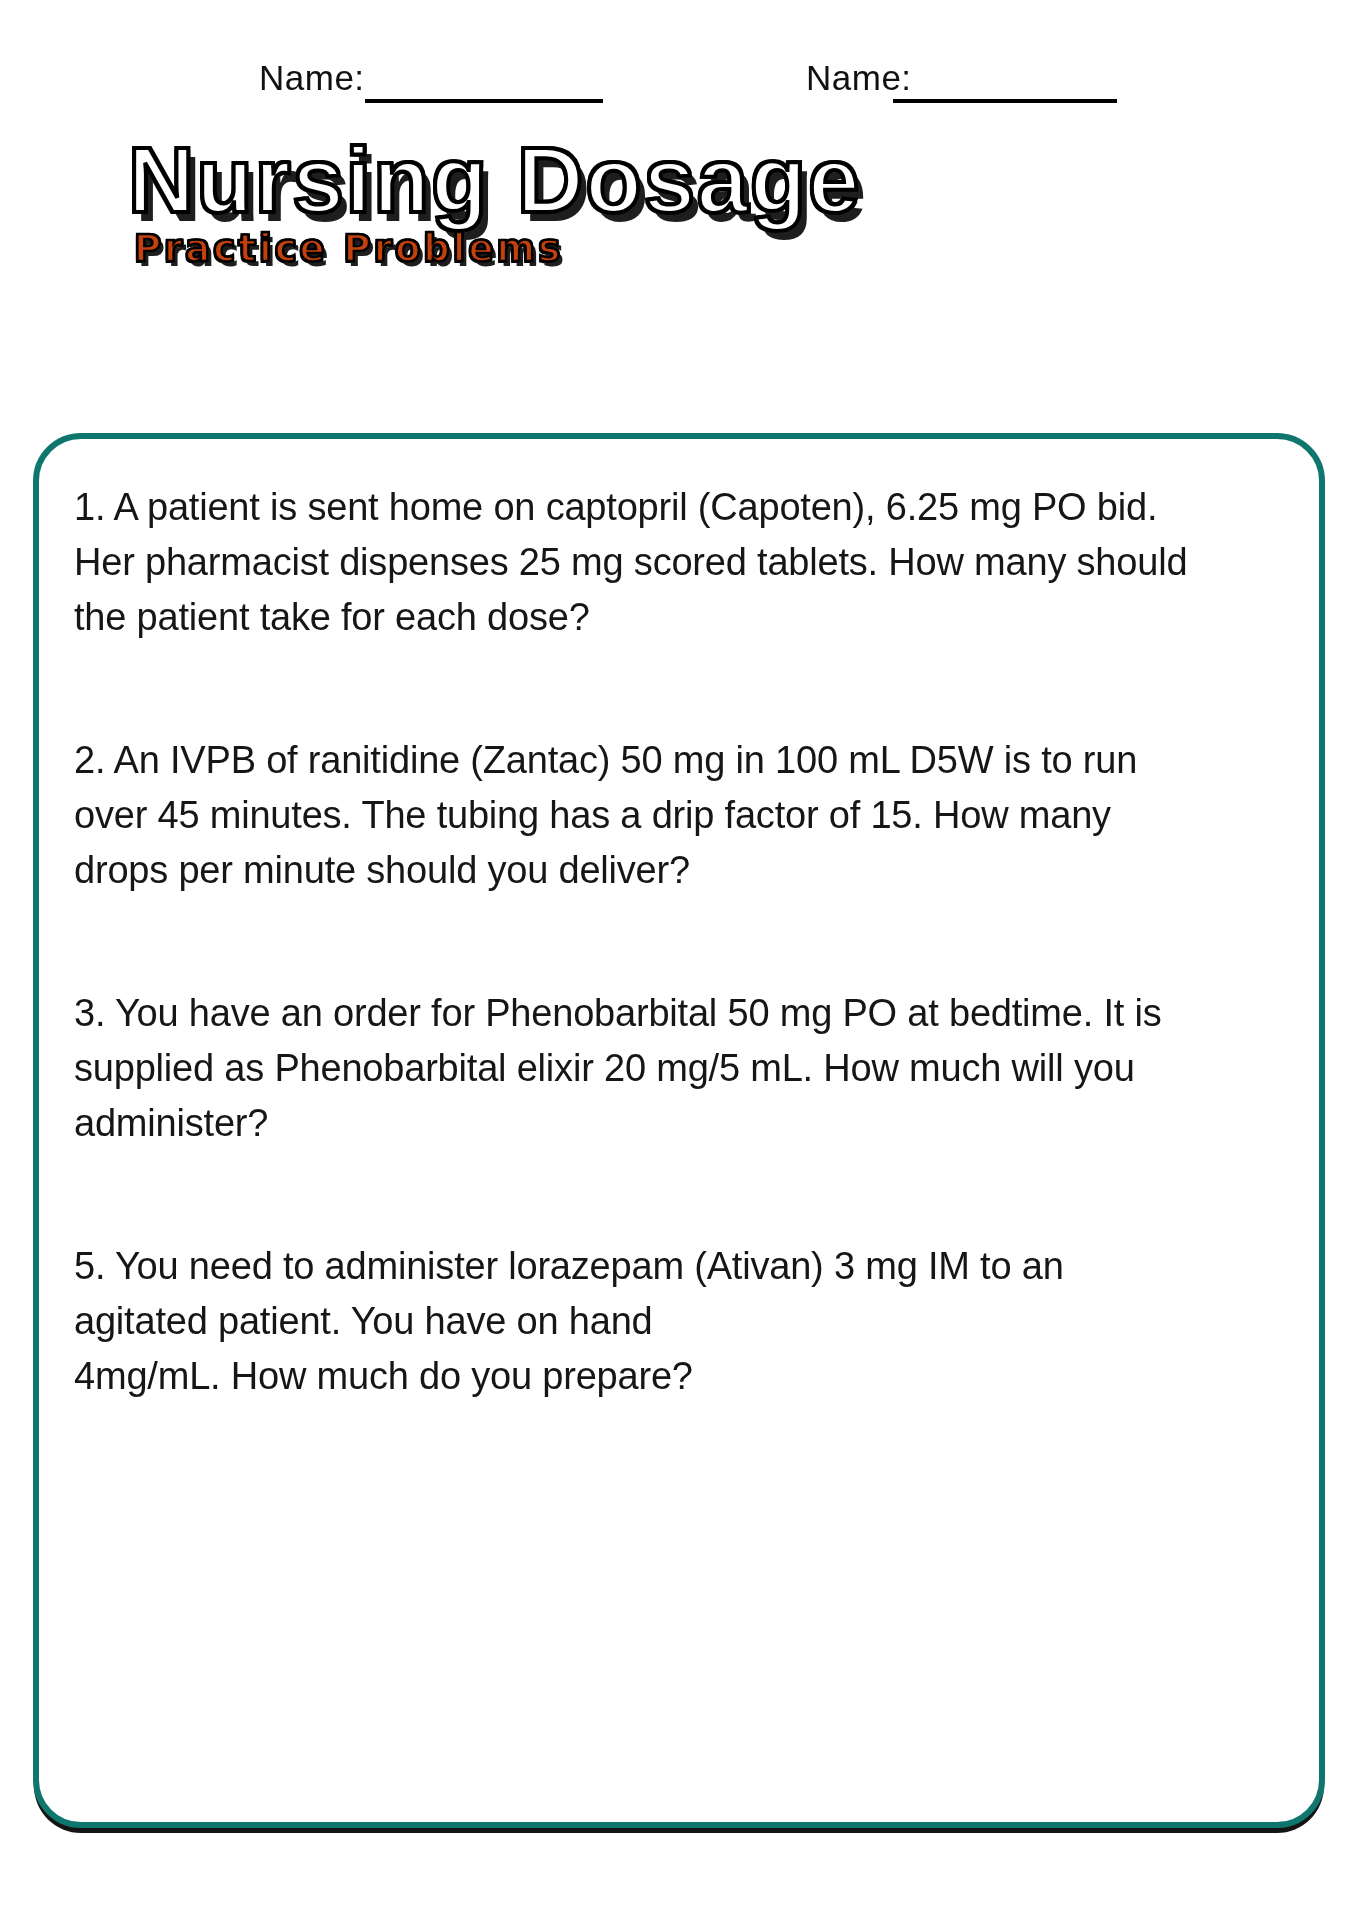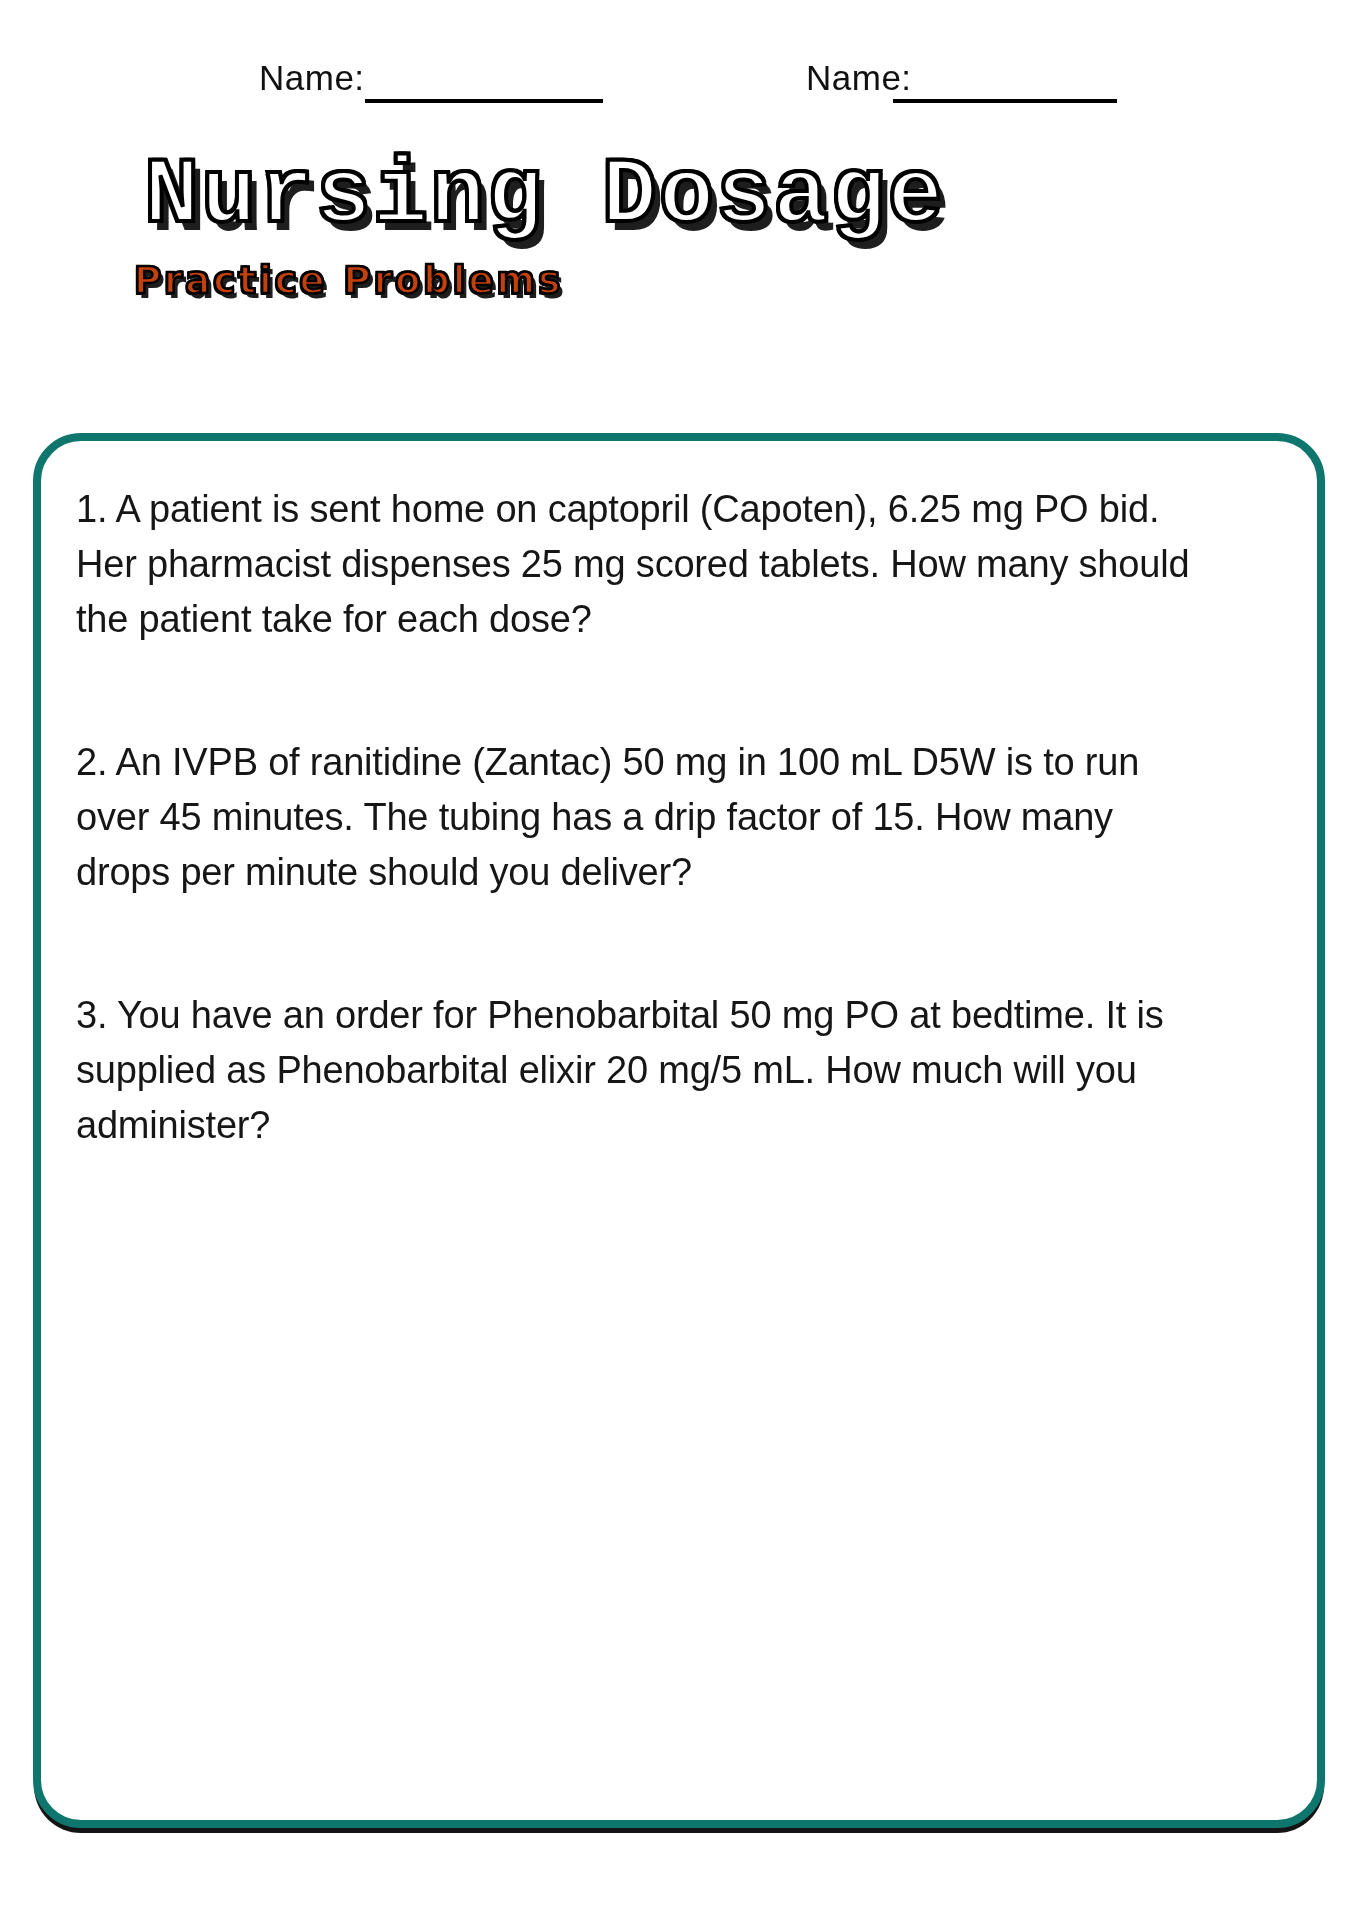--- a/index.html
+++ b/index.html
@@ -32,25 +32,25 @@
     top: 99px;
     height: 0;
     border-bottom: 4px solid #000;
   }
   .name-line { left: 356px; width: 238px; }
   .date-line { left: 884px; width: 224px; }
 
   
   .title-block { position: absolute; left: 128px; top: 128px; white-space: nowrap; }
   .bubble-main {
-    font-family: Liberation Mono, monospace;
+    font-family: Liberation Sans, sans-serif;
     font-weight: 800;
     font-size: 92px;
     line-height: 1.15;
-    margin: 16px;
+    margin: 0;
     color: #ffffff;
     -webkit-text-stroke: 4px #000;
     text-shadow:
       7px 9px 0 #1e1e1e,
       2px 2px 0 #000, -2px 2px 0 #000, 2px -2px 0 #000, -2px -2px 0 #000;
     letter-spacing: 2px;
   }
   .bubble-sub {
     font-family: "DejaVu Sans", sans-serif;
     font-weight: 800;
@@ -66,21 +66,21 @@
   }
 
   
   .problems-box {
     position: absolute;
     left: 33px;
     top: 433px;
     width: 1292px;
     height: 1395px;
     box-sizing: border-box;
-    border: 8px solid #0f766e;
+    border: 6px solid #0f766e;
     border-radius: 48px;
     box-shadow: 0 6px 0 -1px #141414;
     padding: 41px 30px 0 35px;
     background: #fff;
     overflow: hidden;
   }
   .problems-box p {
     margin: 0 0 88px 0;
     font-size: 38px;
     line-height: 55px;
@@ -108,14 +108,17 @@
   <div>
       <p>1. A patient is sent home on captopril (Capoten), 6.25 mg PO bid.
 Her pharmacist dispenses 25 mg scored tablets. How many should
 the patient take for each dose?</p>
       <p>2. An IVPB of ranitidine (Zantac) 50 mg in 100 mL D5W is to run
 over 45 minutes. The tubing has a drip factor of 15. How many
 drops per minute should you deliver?</p>
       <p>3. You have an order for Phenobarbital 50 mg PO at bedtime. It is
 supplied as Phenobarbital elixir 20 mg/5 mL. How much will you
 administer?</p>
+      <p>5. You need to administer lorazepam (Ativan) 3 mg IM to an
+agitated patient. You have on hand
+4mg/mL. How much do you prepare?</p>
     </div>
 </div>
 
 </body></html>

